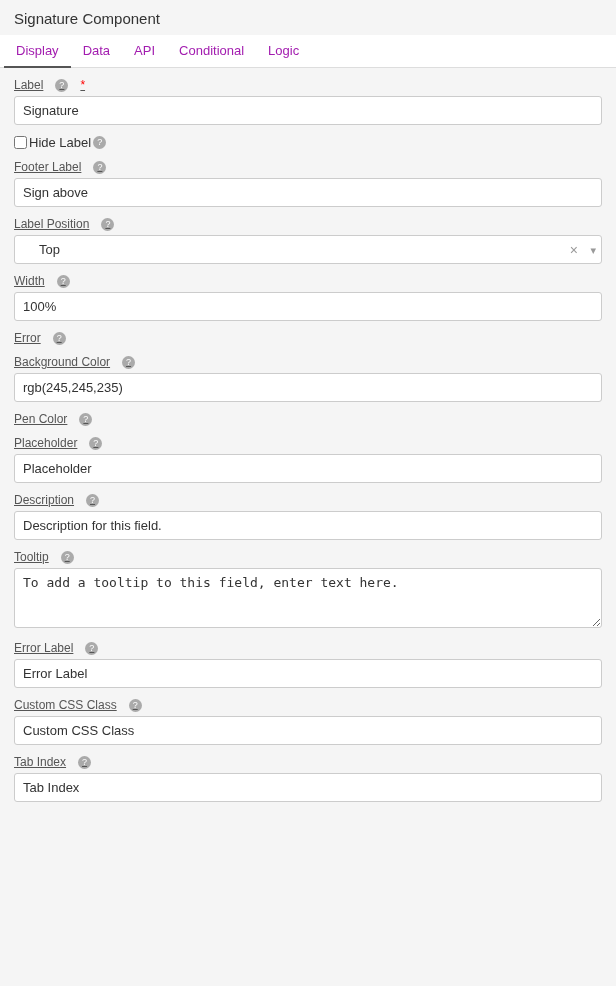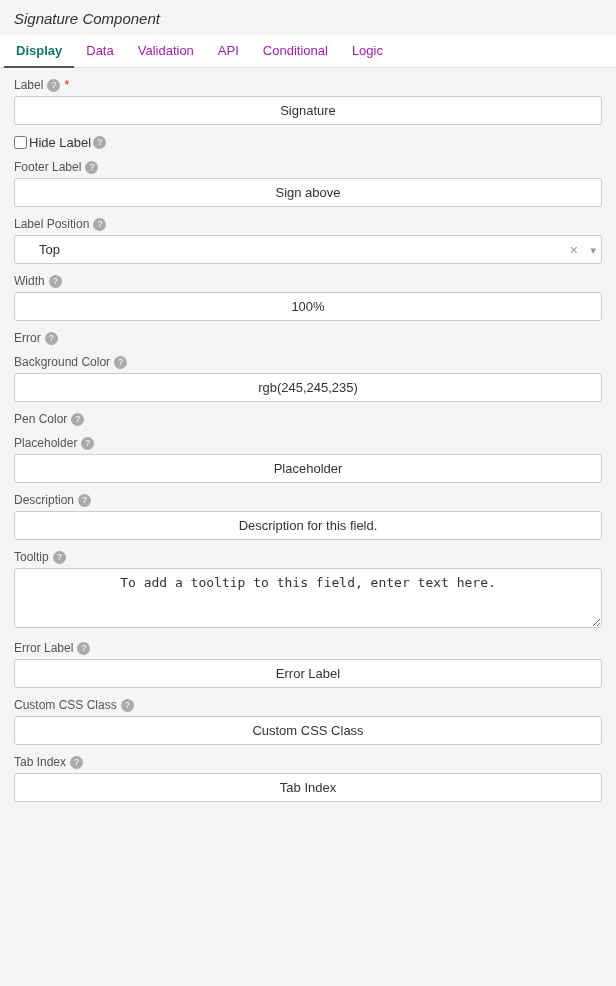--- a/index.html
+++ b/index.html
@@ -9,83 +9,82 @@
       background: #f5f5f5;
       color: #333;
       width: 616px;
     }
     .page-title {
       font-size: 15px;
       font-weight: normal;
       padding: 10px 14px 8px 14px;
       background: #f5f5f5;
       color: #333;
-      font-style: italic;
     }
     .tabs {
       display: flex;
       border-bottom: 1px solid #ddd;
       background: #fff;
       padding: 0 4px;
     }
     .tab {
       padding: 8px 12px;
       cursor: pointer;
       font-size: 13px;
       color: #a21caf;
       border-bottom: 2px solid transparent;
       margin-bottom: -1px;
       text-decoration: none;
     }
     .tab.active {
-      color: #0f766e;
+      color: #a21caf;
       border-bottom: 2px solid #555;
-      font-weight: bold;
+      font-weight: normal;
     }
     .content {
       background: #f5f5f5;
       padding: 10px 14px;
     }
     .field-group {
       margin-bottom: 10px;
     }
     .field-label {
       font-size: 12px;
       color: #555;
       margin-bottom: 4px;
       display: flex;
       align-items: center;
-      gap: 4px;
+      gap: 12px;
+      text-decoration: underline;
     }
     .required-star {
       color: red;
       font-size: 12px;
     }
     .help-icon {
       display: inline-block;
       width: 13px;
       height: 13px;
       background: #aaa;
       border-radius: 50%;
       color: white;
       font-size: 9px;
       text-align: center;
       line-height: 13px;
       cursor: pointer;
     }
     .field-input {
       width: 100%;
-      padding: 6px 0;
+      padding: 6px 8px;
       border: 1px solid #ccc;
       border-radius: 3px;
       font-size: 13px;
       background: #fff;
       color: #333;
       outline: none;
-      text-align: center;
     }
     .select-wrapper {
       position: relative;
       width: 100%;
     }
     .select-wrapper select {
       width: 100%;
       padding: 6px 24px;
       border: 1px solid #ccc;
       border-radius: 3px;
@@ -129,21 +128,20 @@
     }
   </style>
 </head>
 <body>
 
 <div class="page-title">Signature Component</div>
 
 <div class="tabs">
   <a class="tab active">Display</a>
   <a class="tab">Data</a>
-  <a class="tab">Validation</a>
   <a class="tab">API</a>
   <a class="tab">Conditional</a>
   <a class="tab">Logic</a>
 </div>
 
 <div class="content">
 
   <div class="field-group">
     <div class="field-label">
       <span>Label</span>

